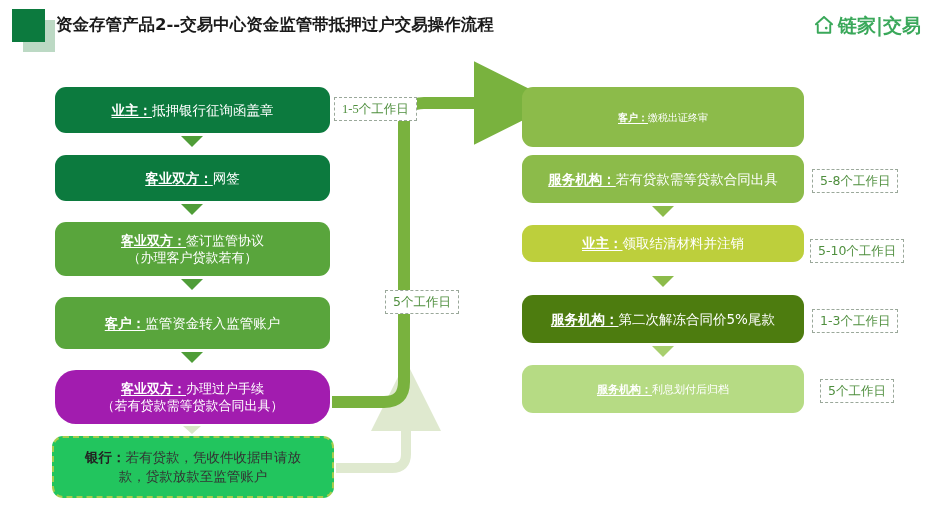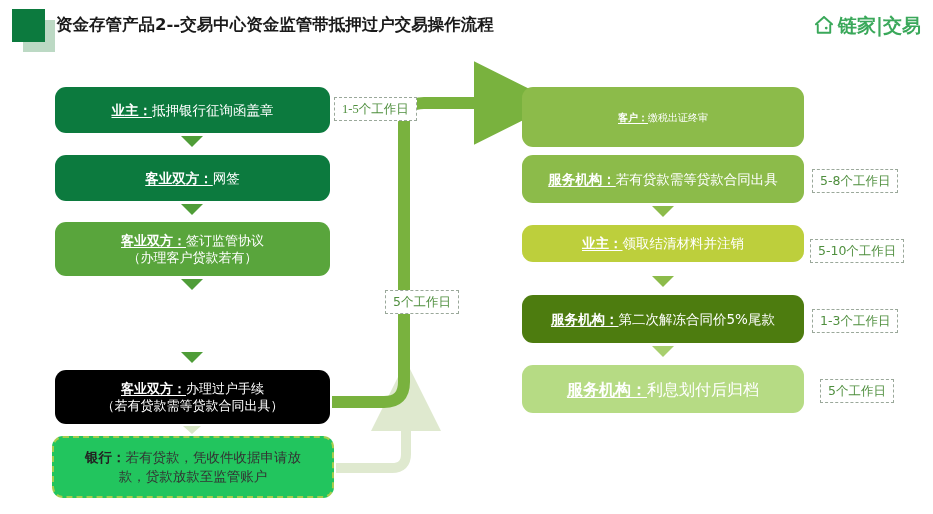--- a/index.html
+++ b/index.html
@@ -211,23 +211,28 @@
   <div class="tri" style="left:181px;top:147px;"></div>
 
   <div class="node n-left" style="top: 165px; height: 54px; background: rgb(89, 165, 60); font-size: 13px;">
     <div class="line1">
       <span class="role">客业双方：</span><span class="desc">签订监管协议</span>
     </div>
     <div class="line2 desc">（办理客户贷款若有）</div>
   </div>
   <div class="tri" style="left:181px;top:222px;"></div>
 
+  <div class="node n-left" style="top: 240px; height: 52px; background: rgb(89, 165, 60); font-size: 13.5px;">
+    <div class="line1">
+      <span class="role">客户：</span><span class="desc">监管资金转入监管账户</span>
+    </div>
+  </div>
   <div class="tri" style="left:181px;top:295px;"></div>
 
-  <div class="node n-left" style="top: 313px; height: 54px; background: #000000; font-size: 13px;">
+  <div class="node n-left" style="top: 313px; height: 54px; background: #a21caf; font-size: 13px; border-radius: 21px;">
     <div class="line1">
       <span class="role">客业双方：</span><span class="desc">办理过户手续</span>
     </div>
     <div class="line2 desc">（若有贷款需等贷款合同出具）</div>
   </div>
   <div class="tri tri-ghost" style="left:183px;top:369px;"></div>
 
   <div class="note-box" style="font-size: 13.5px;">
     <div class="line1">
       <span class="role">银行：</span><span class="desc">若有贷款，凭收件收据申请放</span>
@@ -256,21 +261,21 @@
   </div>
   <div class="tri tri-lite" style="left:652px;top:219px;"></div>
 
   <div class="node n-right" style="top: 238px; height: 48px; background: #4d7c0f; font-size: 13.5px;">
     <div class="line1">
       <span class="role">服务机构：</span><span class="desc">第二次解冻合同价5%尾款</span>
     </div>
   </div>
   <div class="tri tri-pale" style="left:652px;top:289px;"></div>
 
-  <div class="node n-right" style="top: 308px; height: 48px; background: rgb(182, 219, 132); font-size: 16px;">
+  <div class="node n-right" style="top: 308px; height: 48px; background: rgb(182, 219, 132); font-size: 11px;">
     <div class="line1">
       <span class="role">服务机构：</span><span class="desc">利息划付后归档</span>
     </div>
   </div>
 
   <div class="tag" style="left: 334px; top: 40px; font-family: Liberation Serif, serif;">1-5个工作日</div>
   <div class="tag" style="left: 385px; top: 233px;">5个工作日</div>
   <div class="tag" style="left:812px;top:112px;">5-8个工作日</div>
   <div class="tag" style="left: 810px; top: 182px;">5-10个工作日</div>
   <div class="tag" style="left:812px;top:252px;">1-3个工作日</div>

